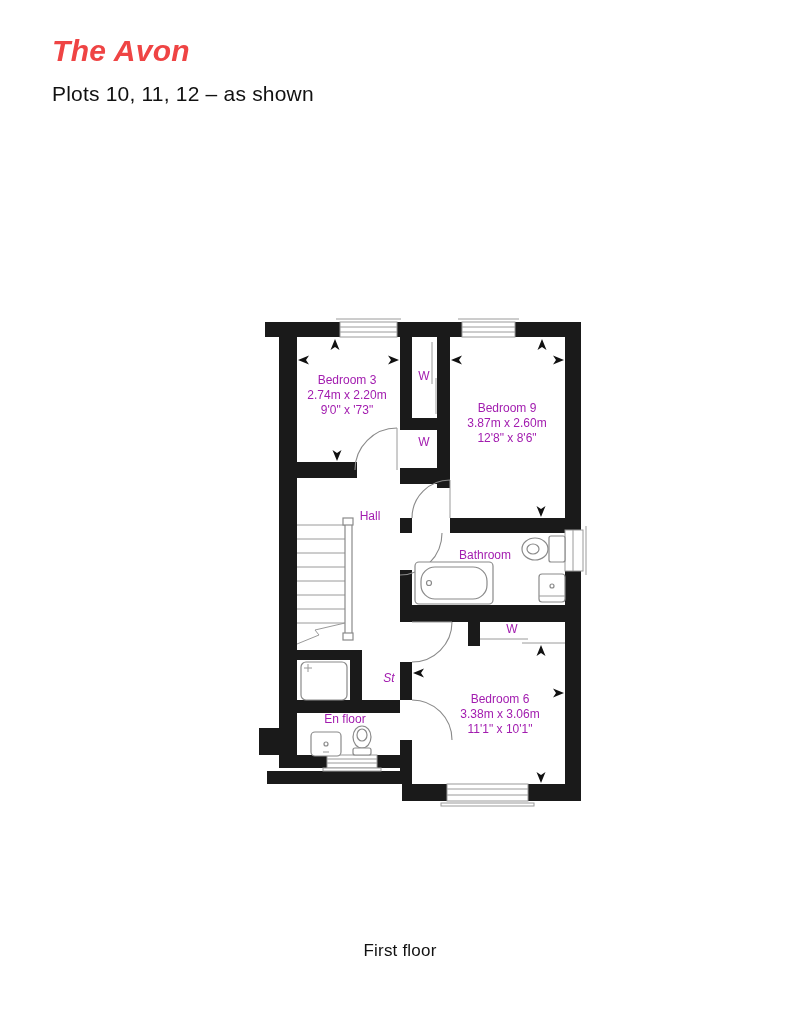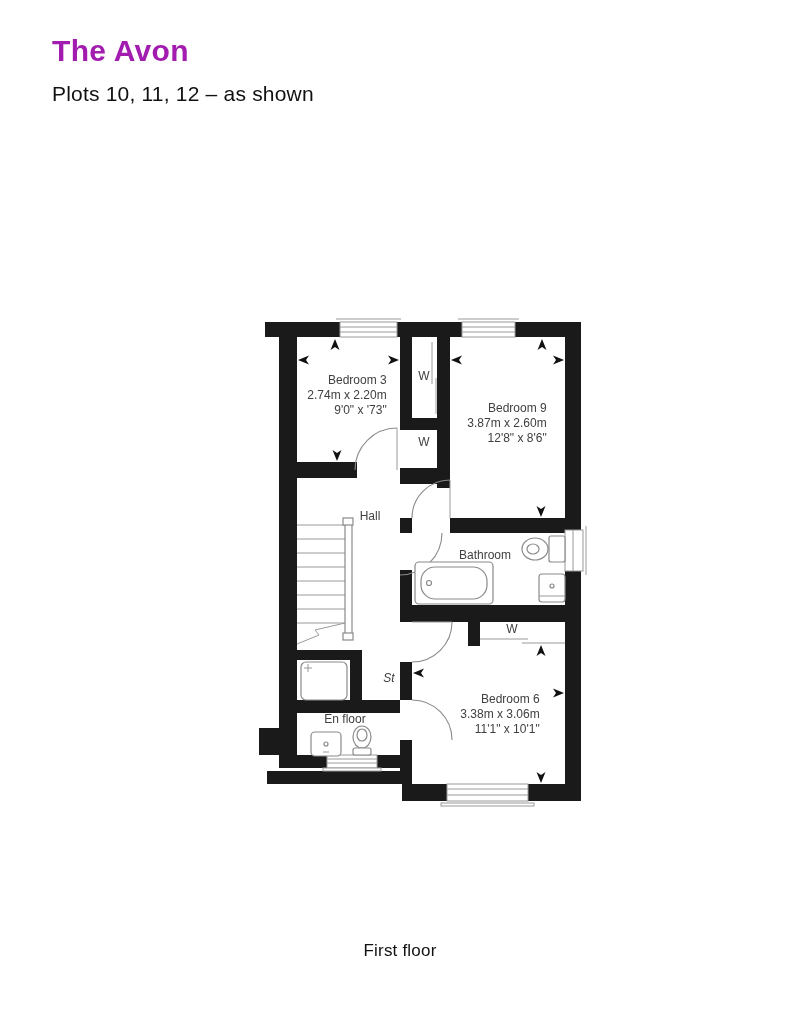--- a/index.html
+++ b/index.html
@@ -2,33 +2,33 @@
 <html><head>
 <meta charset="utf-8">
 <style>
   html,body{margin:0;padding:0;}
   body{
     width:800px;height:1036px;position:relative;background:#ffffff;
     font-family:"Liberation Sans","DejaVu Sans",sans-serif;color:#1a1a1a;overflow:hidden;
   }
   .title{
     position:absolute;left:52px;top:34px;font-size:30px;font-weight:700;
-    color:#a21caf;letter-spacing:.3px;
+    color:#ef4444;letter-spacing:.3px;font-style:italic;
   }
   .subtitle{
     position:absolute;left:52px;top:82px;font-size:21px;color:#111;letter-spacing:.2px;
   }
   .caption{
     position:absolute;left:0;top:941px;width:800px;text-align:center;
     font-size:17px;color:#111;letter-spacing:.2px;
   }
   .plan-svg{position:absolute;left:239px;top:312px;}
   .room-label{
-    position:absolute;transform:translate(-50%,-50%);text-align:right;
-    font-size:12px;line-height:15px;color:#404040;white-space:nowrap;
+    position:absolute;transform:translate(-50%,-50%);text-align:center;
+    font-size:12px;line-height:15px;color:#a21caf;white-space:nowrap;
   }
   .room-label .rname{font-size:12px;}
   .wall{fill:#1a1a1a;}
   .thin{stroke:#9a9a9a;stroke-width:1;fill:none;}
   .winbox{fill:#ffffff;stroke:#9a9a9a;stroke-width:1;}
   .fixture{fill:#ffffff;stroke:#8a8a8a;stroke-width:1.2;}
   .arc{fill:none;stroke:#8a8a8a;stroke-width:1.1;}
   .arrow{fill:#111111;}
 </style>
 </head>

